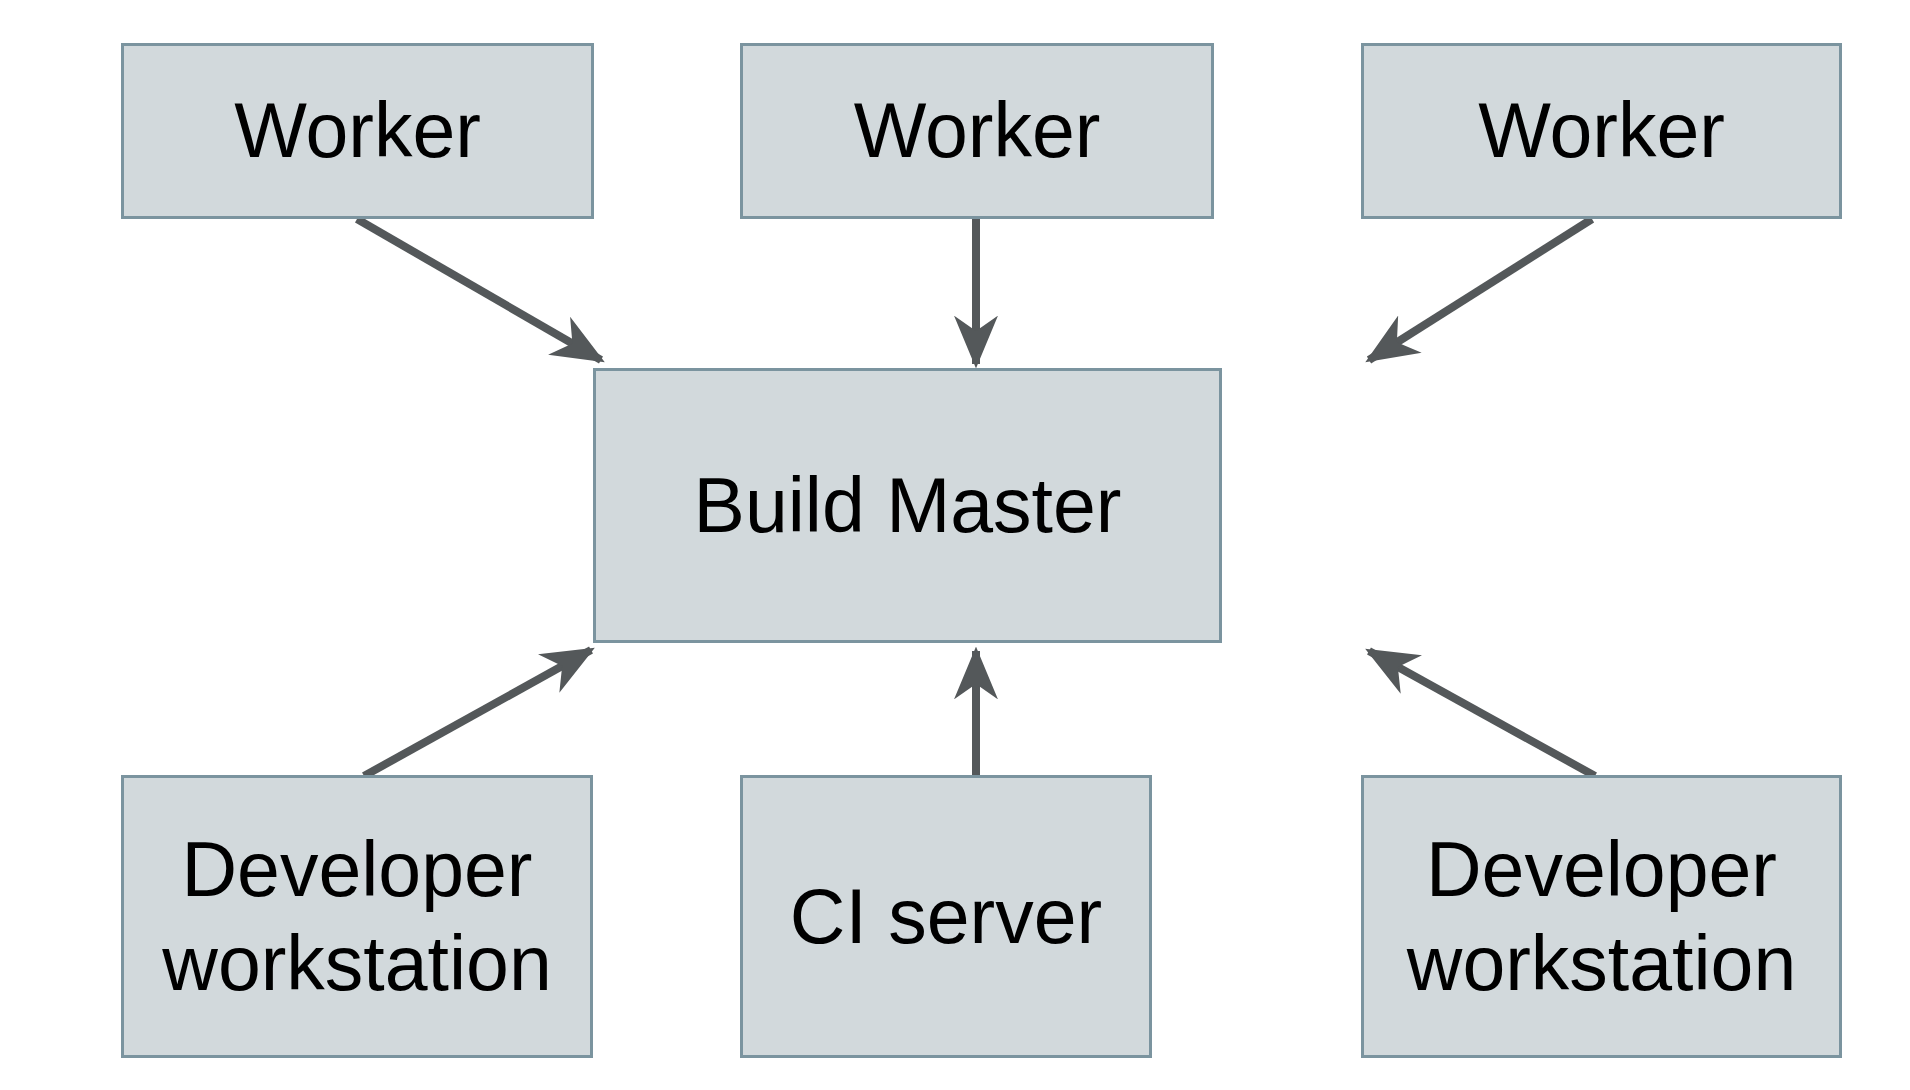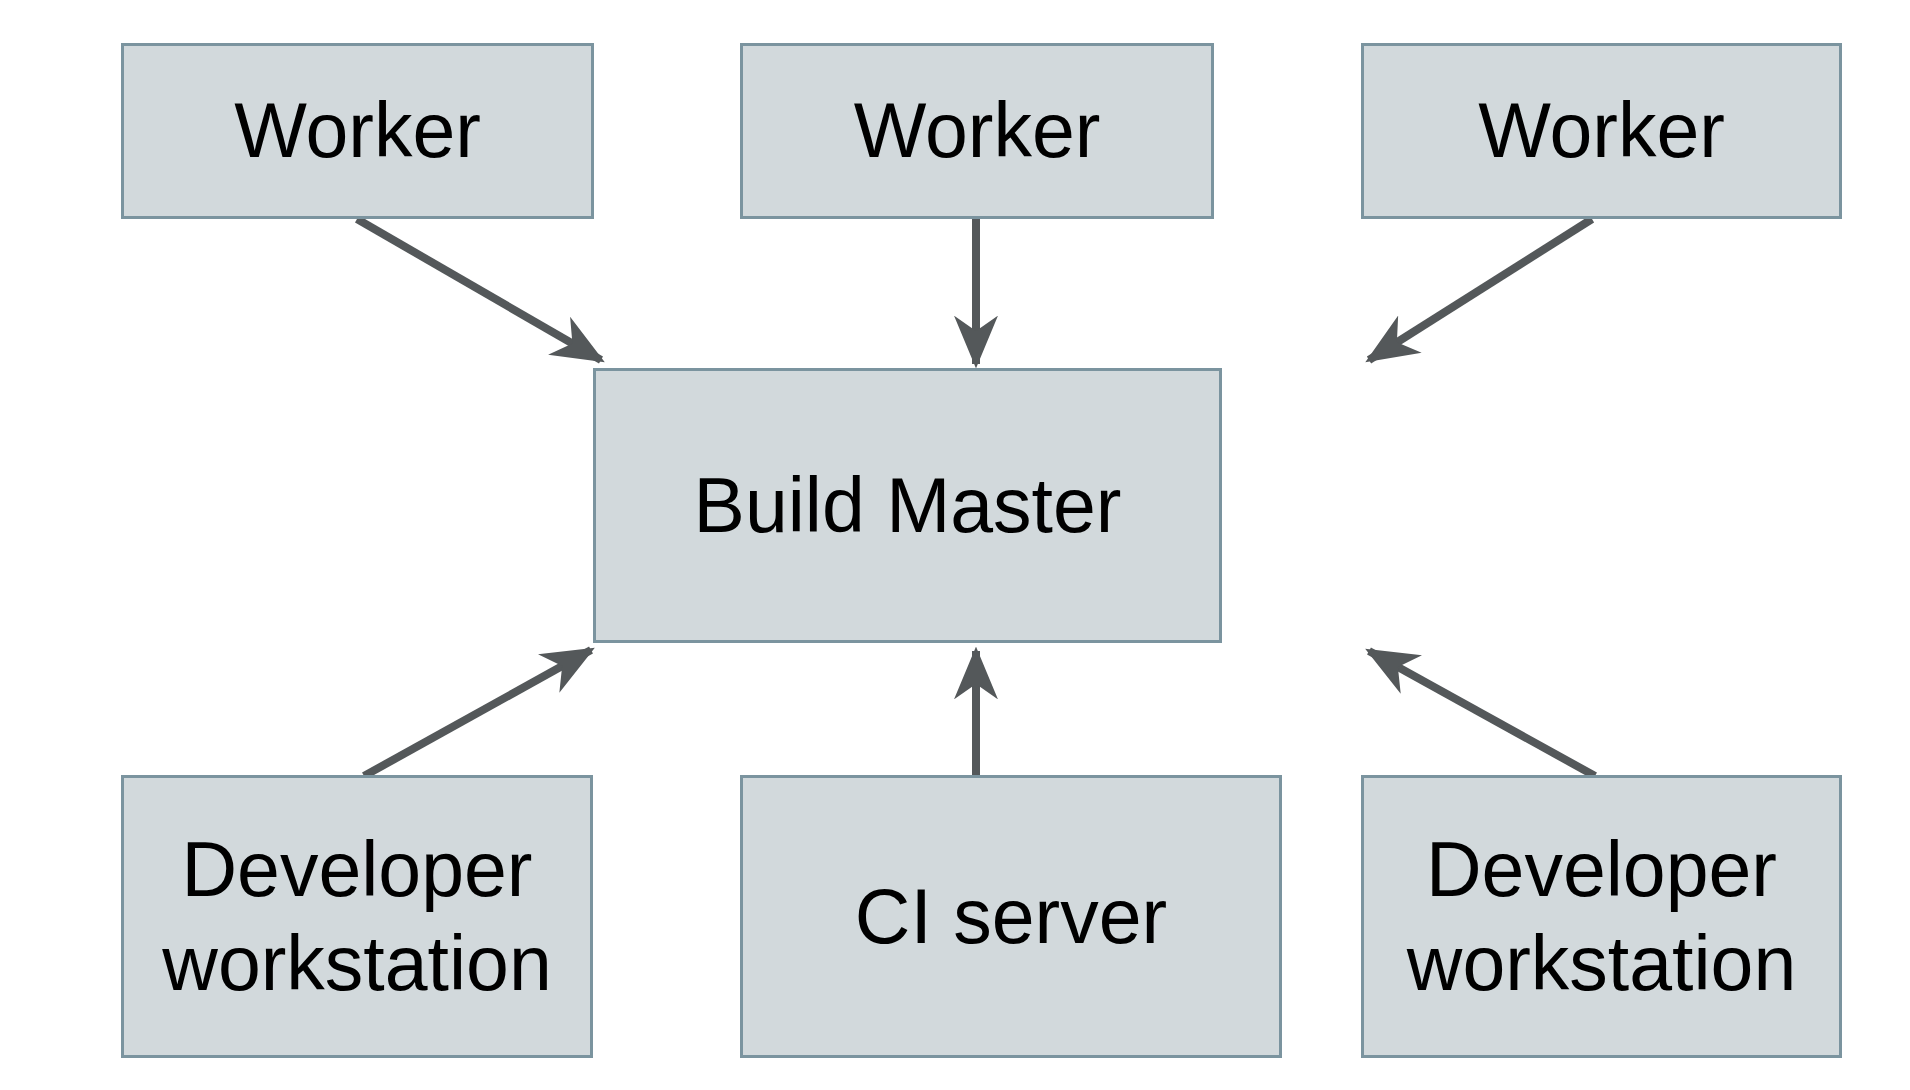--- a/index.html
+++ b/index.html
@@ -78,21 +78,21 @@
   </div>
 
   <div class="node" style="left:593px; top:368px; width:629px; height:275px;">
     <span>Build Master</span>
   </div>
 
   <div class="node" style="left:121px; top:775px; width:472px; height:283px;">
     <span>Developer workstation</span>
   </div>
 
-  <div class="node" style="left:740px; top:775px; width:542px; height:283px;">
+  <div class="node" style="left:740px; top:775px; width:412px; height:283px;">
     <span>CI server</span>
   </div>
 
   <div class="node" style="left:1361px; top:775px; width:481px; height:283px;">
     <span>Developer workstation</span>
   </div>
 
 </div>
 
 </body></html>

